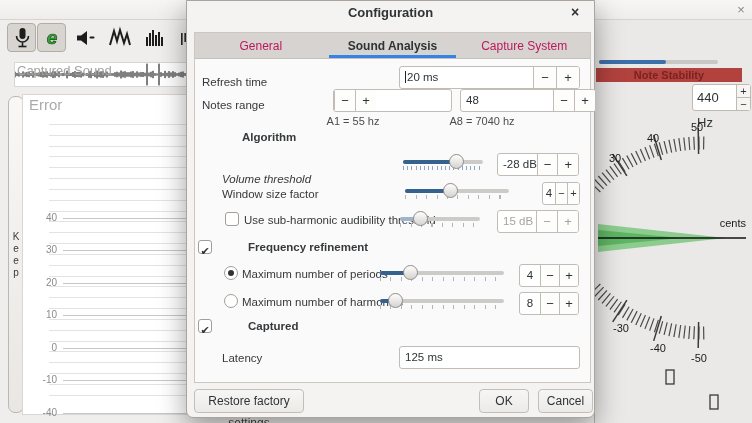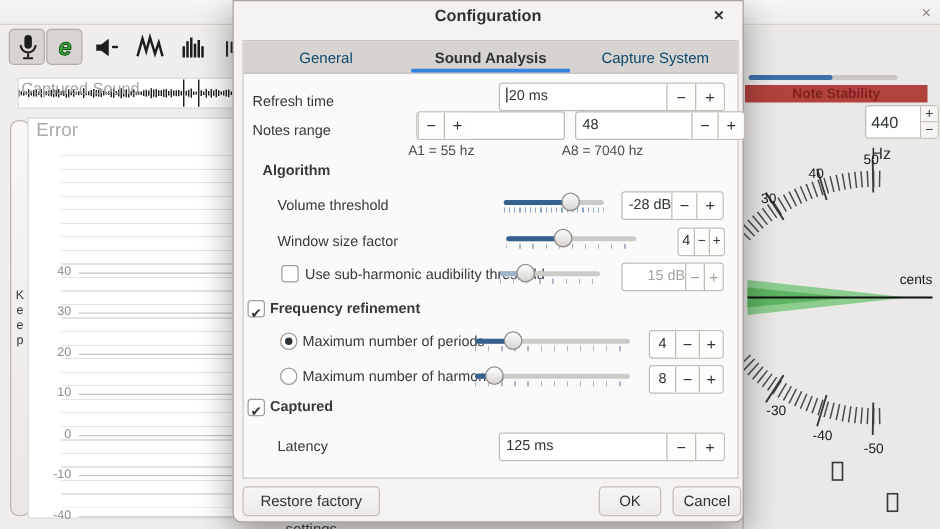--- a/index.html
+++ b/index.html
@@ -74,27 +74,27 @@
   #dlg-title { position:absolute; left:0; top:4px; width:100%; text-align:center;
     font-size:13px; font-weight:bold; color:#2e3436; }
   #dlg-close { position:absolute; right:10px; top:2px; width:18px; height:18px;
     text-align:center; line-height:18px; font-size:14px; font-weight:bold; color:#2e3436; }
 
   #notebook { position:absolute; left:7px; top:31px; width:397px; height:351px;
     background:#fbfafa; border:1px solid #cdc7c1; }
   #tabbar { position:absolute; left:0; top:0; width:100%; height:26px; display:flex;
     background:#d6d3d0; border-bottom:1px solid #c6c0ba; }
   .tab { flex:1; position:relative; text-align:center; line-height:26px; font-size:12px;
-    color:#0c4a6e; }
+    color:#be185d; }
   .tab.active { color:#2e3436; font-weight:bold; }
   .tab.active .underline { position:absolute; left:2px; right:2px; bottom:0; height:3px;
     background:#3584e4; }
 
   .row-label { position:absolute; font-size:11.5px; color:#36393b; white-space:nowrap; }
-  .hdr { font-weight:bold; }
+  .hdr { font-weight:bold;margin-left:32px; }
   .hint { position:absolute; font-size:11px; color:#4a4d4f; text-align:center; }
 
   .spin { position:absolute; height:23px; display:flex; background:#ffffff;
     border:1px solid #c2bcb6; border-radius:3px; overflow:hidden; }
   .spin .val { flex:1; font-size:11.5px; line-height:21px; padding-left:5px;
     color:#2e3436; white-space:nowrap; }
   .spin .val.center { text-align:center; padding-left:0; }
   .spin .sp-btn { border-left:1px solid #c2bcb6; background:#fdfdfc; text-align:center;
     font-size:13px; line-height:21px; color:#2e3436; }
   .spin.disabled .val, .spin.disabled .sp-btn { color:#a7a39f; }
@@ -293,21 +293,21 @@
     <div class="spin" style="left:265px; top:56px; width:136px;">
       <div class="val">48</div>
       <div class="sp-btn" style="width:21px;">−</div>
       <div class="sp-btn" style="width:21px;">+</div>
     </div>
     <div class="hint" style="left:93px; top:82px; width:130px;">A1 = 55 hz</div>
     <div class="hint" style="left:222px; top:82px; width:130px;">A8 = 7040 hz</div>
 
     <div class="row-label hdr" style="left:15px; top:98px;">Algorithm</div>
 
-    <div class="row-label" style="left:27px; top:126px;">Volume threshold</div>
+    <div class="row-label" style="left:27px; top:140px;font-style:italic;">Volume threshold</div>
     <div class="slider" style="left:208px; top:119px; width:80px;">
       <div class="s-track">
           <div class="s-fill" style="width:66%"></div>
         </div>
       <div class="s-ticks dense"></div>
       <div class="s-handle" style="left:66%"></div>
     </div>
     <div class="spin" style="left:302px; top:120px; width:82px;">
       <div class="val">-28 dB</div>
       <div class="sp-btn" style="width:21px;">−</div>
@@ -330,21 +330,21 @@
 
     <div class="cb" style="left:30px; top:179px;"></div>
     <div class="row-label" style="left:49px; top:181px;">Use sub-harmonic audibility threshold</div>
     <div class="slider disabled" style="left:205px; top:176px; width:80px;">
       <div class="s-track">
           <div class="s-fill" style="width:25%"></div>
         </div>
       <div class="s-ticks sparse"></div>
       <div class="s-handle" style="left:25%"></div>
     </div>
-    <div class="spin disabled" style="left:302px; top:177px; width:82px;padding-left:15px;">
+    <div class="spin disabled" style="left:302px; top:177px; width:82px;">
       <div class="val">15 dB</div>
       <div class="sp-btn" style="width:21px;">−</div>
       <div class="sp-btn" style="width:21px;">+</div>
     </div>
 
     <div class="cb" style="left:3px; top:207px;">
       <i>✔</i>
     </div>
     <div class="row-label hdr" style="left:21px; top:208px;text-align:right;">Frequency refinement</div>
 
@@ -377,21 +377,21 @@
       <div class="sp-btn" style="width:19px;">−</div>
       <div class="sp-btn" style="width:19px;">+</div>
     </div>
 
     <div class="cb" style="left:3px; top:286px;">
       <i>✔</i>
     </div>
     <div class="row-label hdr" style="left:21px; top:287px;">Captured</div>
 
     <div class="row-label" style="left:27px; top:319px;">Latency</div>
-    <div class="spin" style="left:204px; top:313px; width:181px;">
+    <div class="spin" style="left:204px; top:313px; width:181px;flex-direction:column;">
       <div class="val">125 ms</div>
       <div class="sp-btn" style="width:23px;">−</div>
       <div class="sp-btn" style="width:23px;">+</div>
     </div>
   </div>
 
   <div class="gbtn" style="left:7px; top:388px; width:110px;">Restore factory settings</div>
   <div class="gbtn" style="left:292px; top:388px; width:50px;">OK</div>
   <div class="gbtn" style="left:351px; top:388px; width:55px;">Cancel</div>
 </div>

